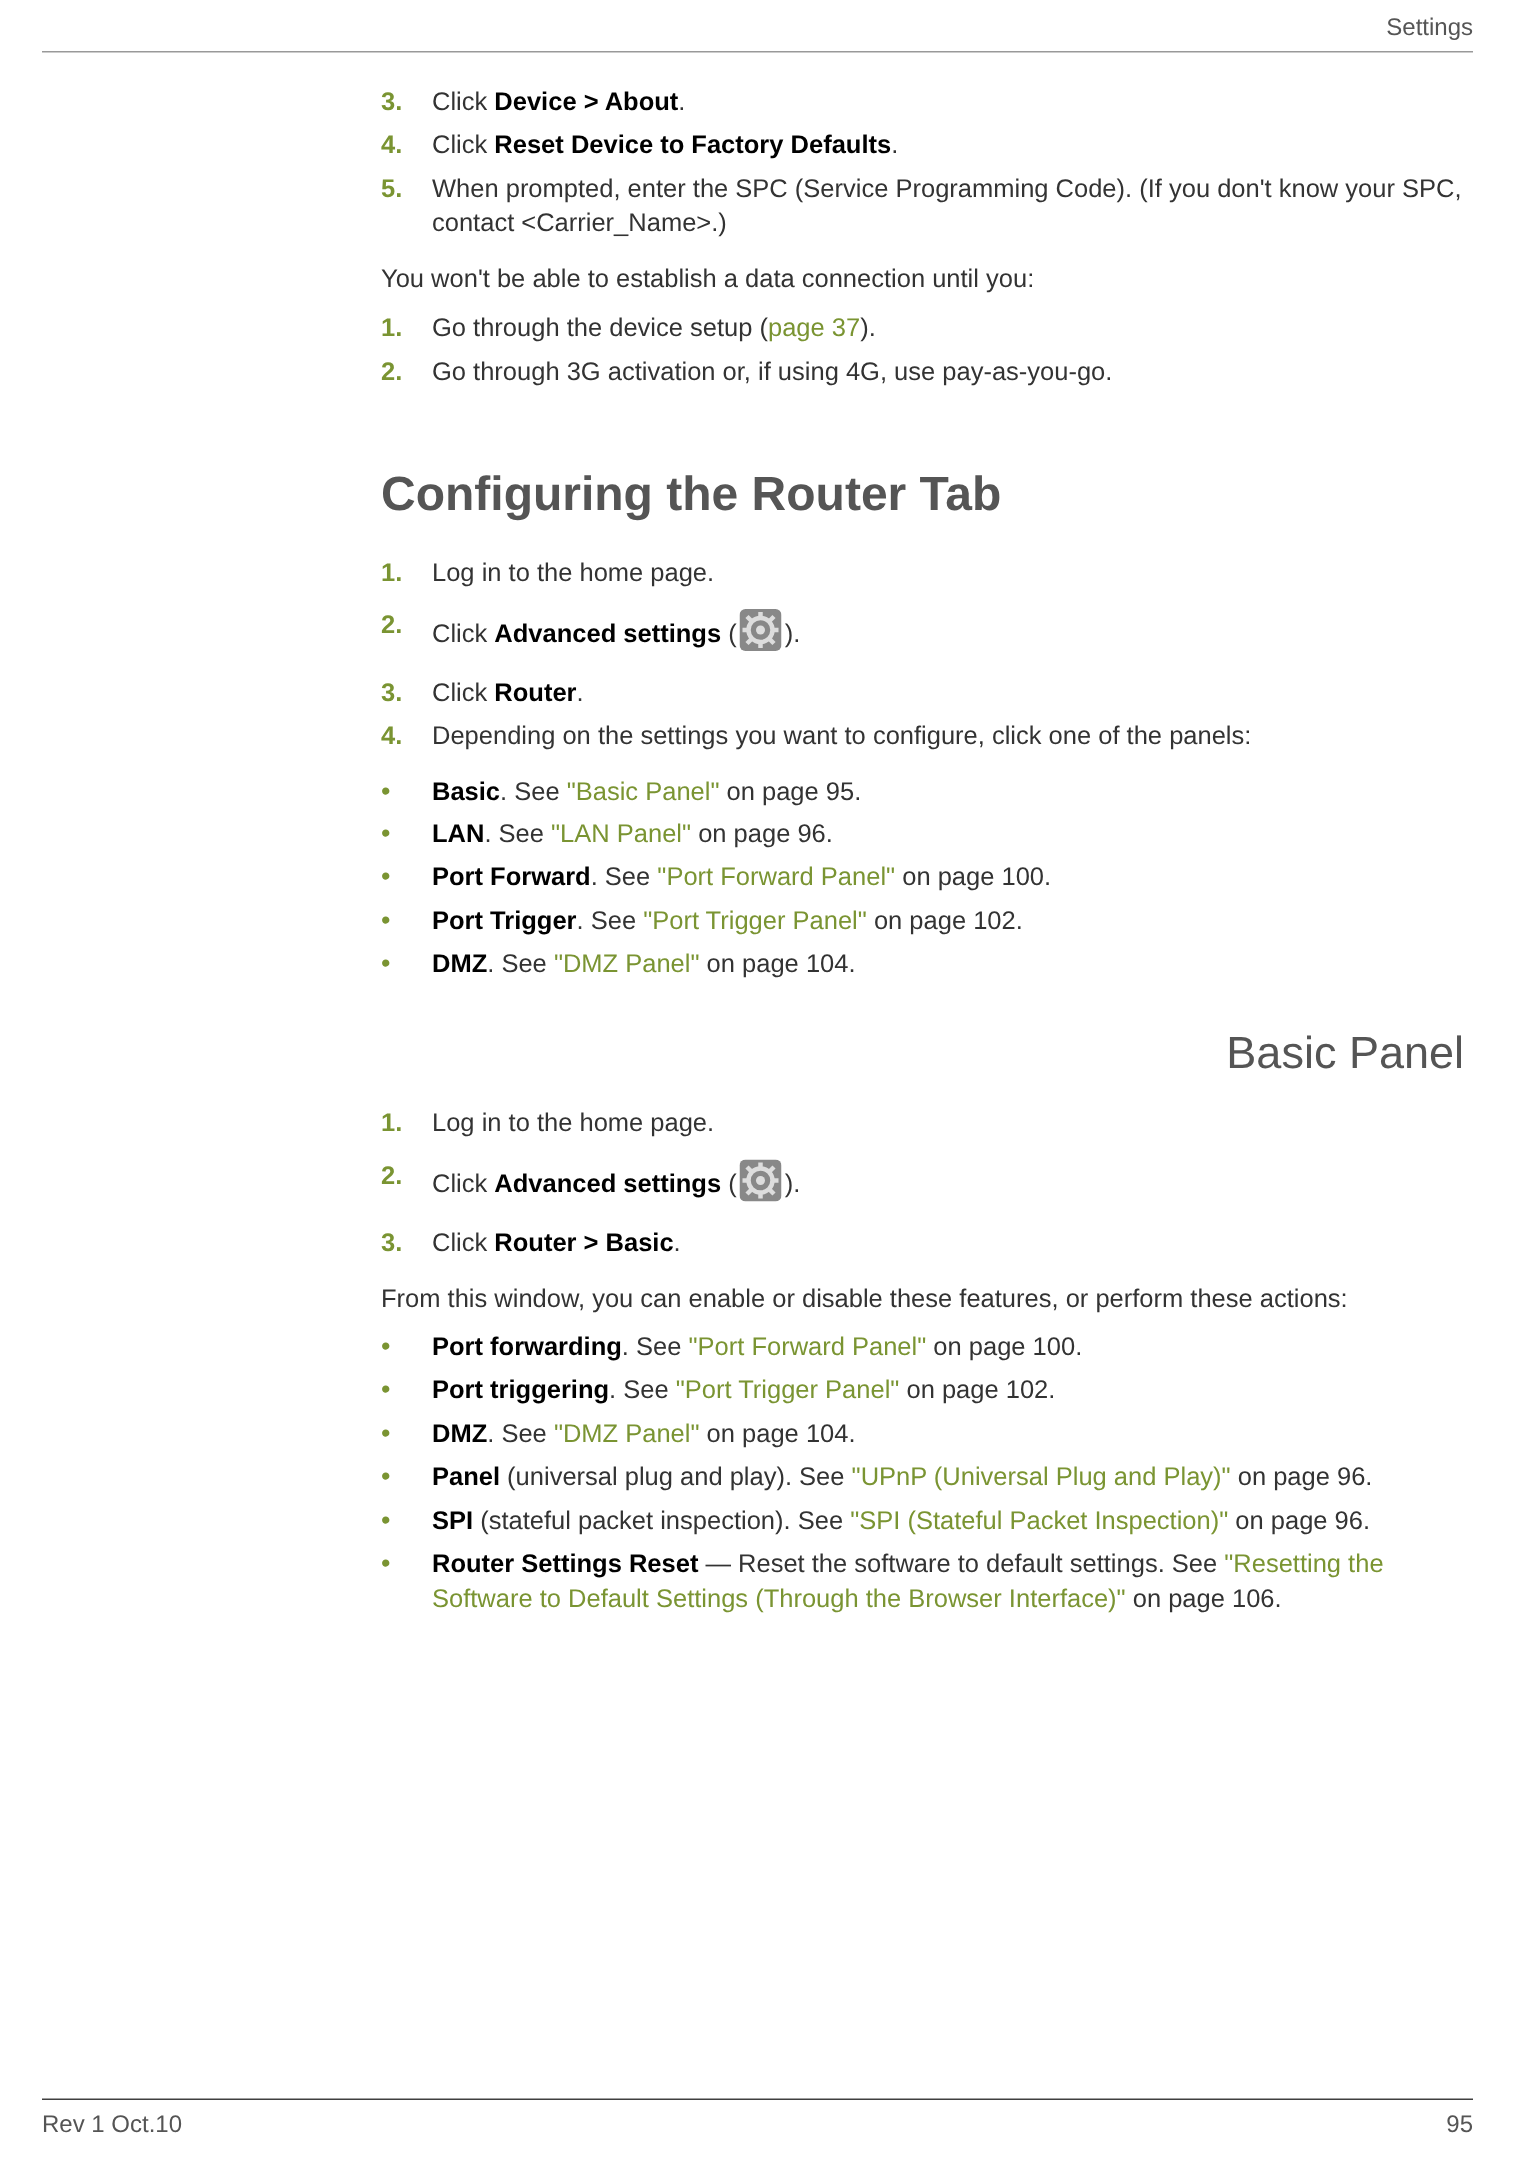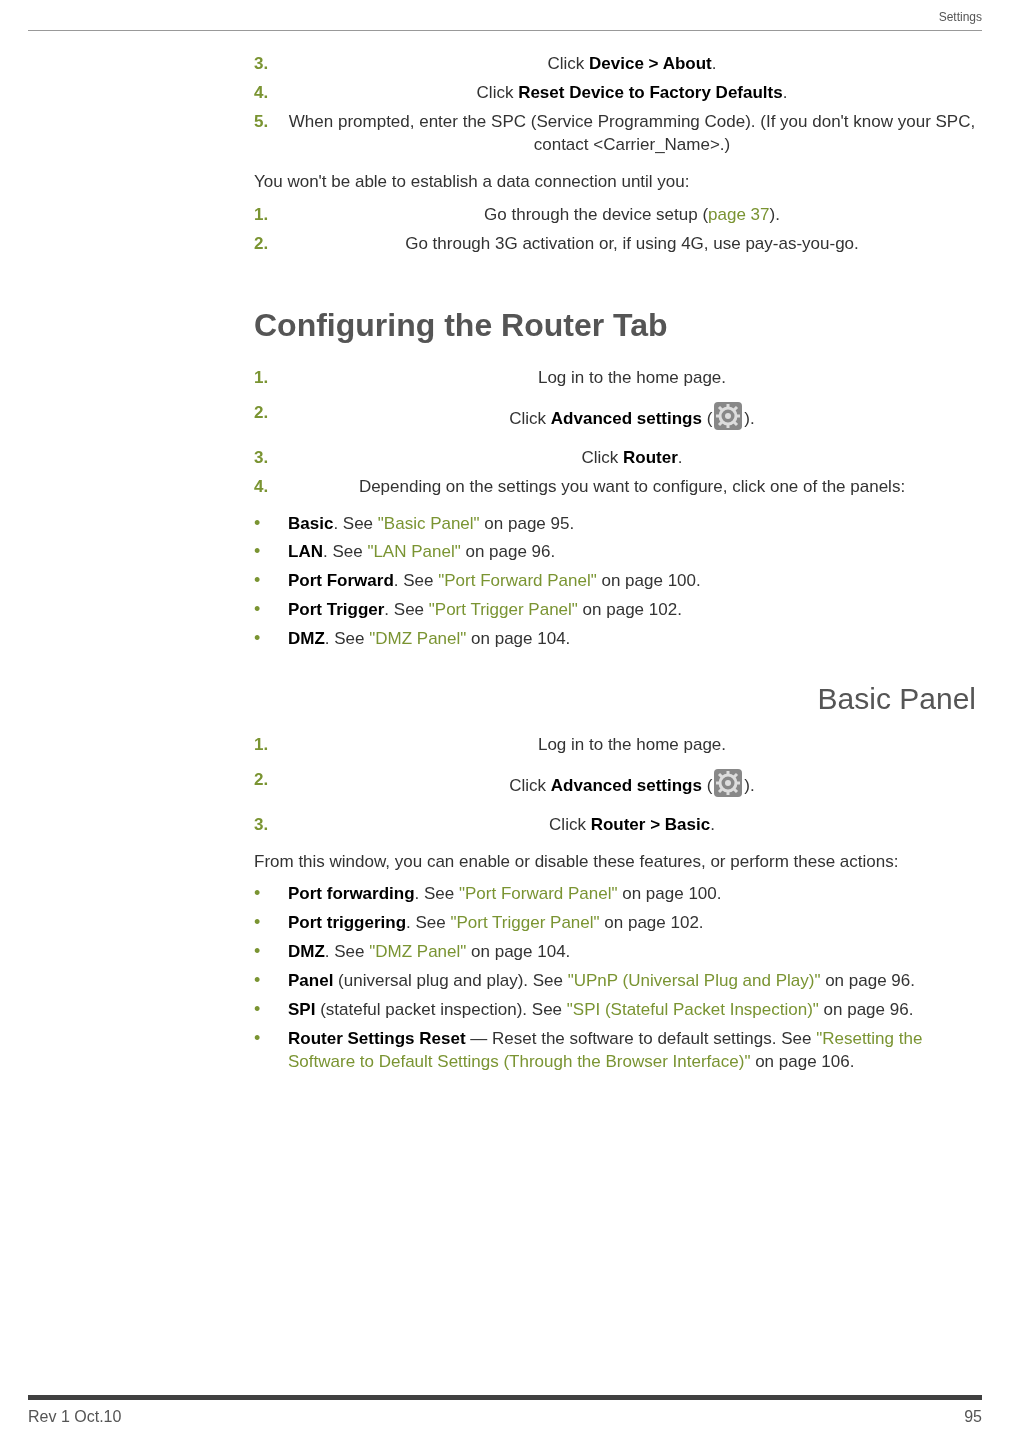--- a/index.html
+++ b/index.html
@@ -11,21 +11,21 @@
     width: 1010px;
   }
   .page {
     padding: 10px 28px 10px 28px;
     box-sizing: border-box;
     min-height: 1442px;
     position: relative;
   }
   .header-title {
     text-align: right;
-    font-size: 12px;
+    font-size: 16px;
     color: #555;
     padding-bottom: 6px;
     border-bottom: 1px solid #999;
     margin-bottom: 22px;
   }
   .content {
     margin-left: 226px;
     margin-right: 6px;
     font-size: 17px;
     line-height: 1.35;
@@ -40,21 +40,20 @@
     margin-bottom: 6px;
   }
   .ol .num {
     width: 34px;
     flex-shrink: 0;
     font-weight: bold;
     color: #7a9432;
   }
   .ol .txt {
     flex: 1;
-    text-align: center;
   }
   .bolded {
     font-weight: bold;
     color: #000;
   }
   .para {
     margin: 0 0 10px 0;
   }
   h1.section {
     font-size: 32px;
@@ -91,21 +90,21 @@
   .icon-gear {
     display: inline-block;
     vertical-align: middle;
     margin: 0 2px;
   }
   .footer {
     position: absolute;
     bottom: 16px;
     left: 28px;
     right: 28px;
-    border-top: 5px solid #404040;
+    border-top: 1px solid #404040;
     padding-top: 8px;
     display: flex;
     justify-content: space-between;
     font-size: 16px;
     color: #555;
   }
 </style>
 </head>
 <body>
 

